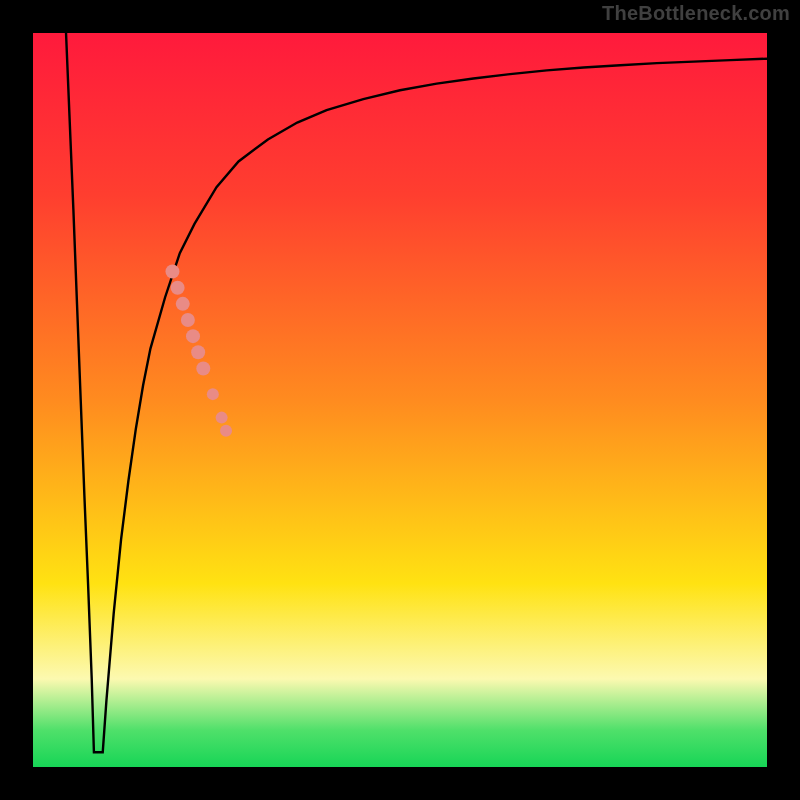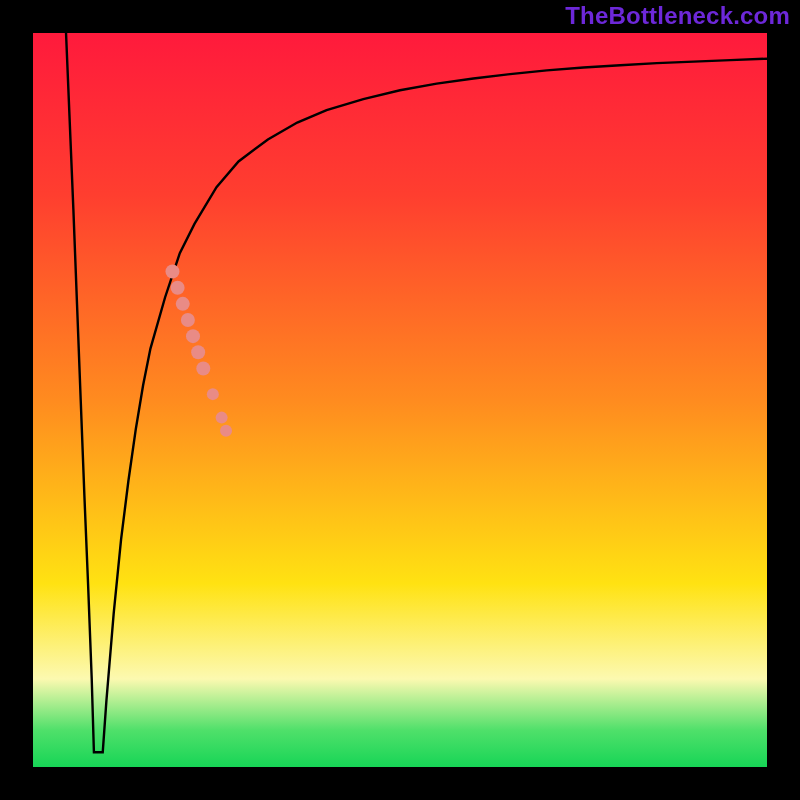--- a/index.html
+++ b/index.html
@@ -13,23 +13,23 @@
   }
   .stage {
     position: relative;
     width: 800px;
     height: 800px;
   }
   .watermark {
     position: absolute;
     top: 2px;
     right: 10px;
-    font-size: 24px;
+    font-size: 20px;
     font-weight: 600;
-    color: #6d28d9;
+    color: #404040;
     letter-spacing: 0.2px;
     z-index: 10;
     user-select: none;
   }
   svg {
     display: block;
   }
 </style>
 </head>
 <body>

